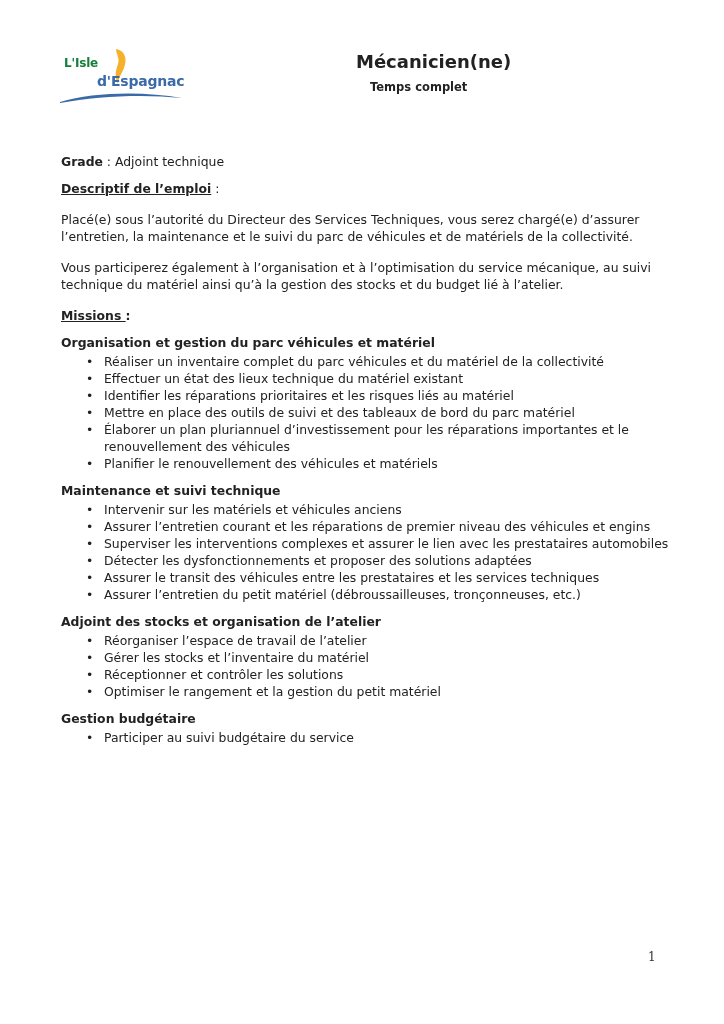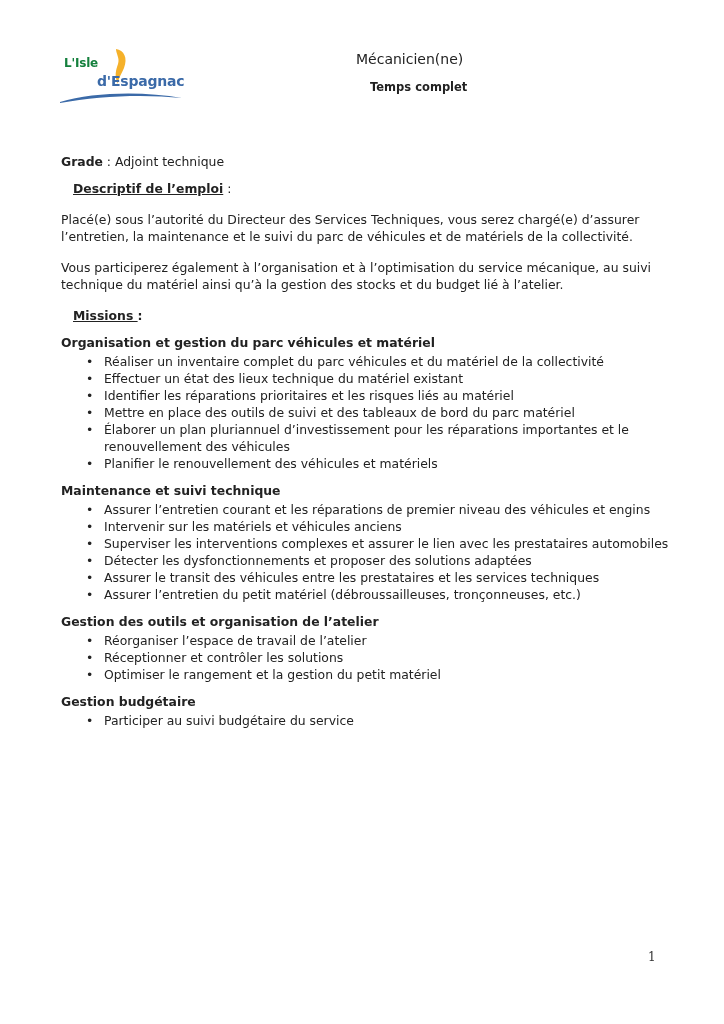--- a/index.html
+++ b/index.html
@@ -2,27 +2,27 @@
 <html><head>
 <meta charset="utf-8">
 <style>
   html, body { margin: 0; padding: 0; background: #ffffff; }
   body { width: 724px; height: 1024px; position: relative; overflow: hidden;
          font-family: "DejaVu Sans", sans-serif; color: #222; }
   .logo { position: absolute; left: 58px; top: 46px; width: 120px; height: 60px; }
   .logo .l1 { position: absolute; left: 6px; top: 10px; font-size: 12px; font-weight: bold; color: #15803d; letter-spacing: -0.2px; }
   .logo .l2 { position: absolute; left: 27px; top: 27px; font-size: 14px; font-weight: bold; color: #3b6aa8; letter-spacing: -0.2px; margin-left: 12px; }
   .logo svg { position: absolute; left: 0; top: 0; }
-  .title { position: absolute; left: 356px; top: 51px; font-size: 14px; font-weight: normal; color: #222; }
+  .title { position: absolute; left: 356px; top: 51px; font-size: 18px; font-weight: bold; color: #222; }
   .subtitle { position: absolute; left: 370px; top: 80px; font-size: 11.5px; font-weight: bold; color: #222; }
   .content { position: absolute; left: 61px; top: 153px; width: 630px; font-size: 12.4px; line-height: 17px; }
   .content p { margin: 0; }
   .grade { margin-bottom: 10px !important; }
   .b { font-weight: bold; }
-  .u { text-decoration: underline; font-weight: bold; margin-left: 12px; }
+  .u { text-decoration: underline; font-weight: bold; }
   .para { margin-bottom: 14px !important; }
   .sec-title { font-weight: bold; margin-top: 10px !important; margin-bottom: 2px !important; }
   ul { margin: 0; padding: 0; list-style: none; }
   li { position: relative; padding-left: 43px; }
   li::before { content: "•"; position: absolute; left: 25px; top: 0; }
   .missions { margin-top: 0; margin-bottom: 4px !important; }
   .page-num { position: absolute; left: 648px; top: 950px; font-family: "DejaVu Serif", serif; font-size: 12px; color: #333; }
 </style>
 </head>
 <body>
@@ -58,31 +58,32 @@
     <li>Réaliser un inventaire complet du parc véhicules et du matériel de la collectivité</li>
     <li>Effectuer un état des lieux technique du matériel existant</li>
     <li>Identifier les réparations prioritaires et les risques liés au matériel</li>
     <li>Mettre en place des outils de suivi et des tableaux de bord du parc matériel</li>
     <li>Élaborer un plan pluriannuel d’investissement pour les réparations importantes et le renouvellement des véhicules</li>
     <li>Planifier le renouvellement des véhicules et matériels</li>
   </ul>
 
   <p class="sec-title">Maintenance et suivi technique</p>
   <ul>
+    <li>Intervenir sur les matériels et véhicules anciens</li>
     <li>Assurer l’entretien courant et les réparations de premier niveau des véhicules et engins</li>
-    <li>Intervenir sur les matériels et véhicules anciens</li>
     <li>Superviser les interventions complexes et assurer le lien avec les prestataires automobiles</li>
     <li>Détecter les dysfonctionnements et proposer des solutions adaptées</li>
     <li>Assurer le transit des véhicules entre les prestataires et les services techniques</li>
     <li>Assurer l’entretien du petit matériel (débroussailleuses, tronçonneuses, etc.)</li>
   </ul>
 
-  <p class="sec-title">Gestion des outils et organisation de l’atelier</p>
+  <p class="sec-title">Adjoint des stocks et organisation de l’atelier</p>
   <ul>
     <li>Réorganiser l’espace de travail de l’atelier</li>
+    <li>Gérer les stocks et l’inventaire du matériel</li>
     <li>Réceptionner et contrôler les solutions</li>
     <li>Optimiser le rangement et la gestion du petit matériel</li>
   </ul>
 
   <p class="sec-title">Gestion budgétaire</p>
   <ul>
     <li>Participer au suivi budgétaire du service</li>
   </ul>
 </div>
 

